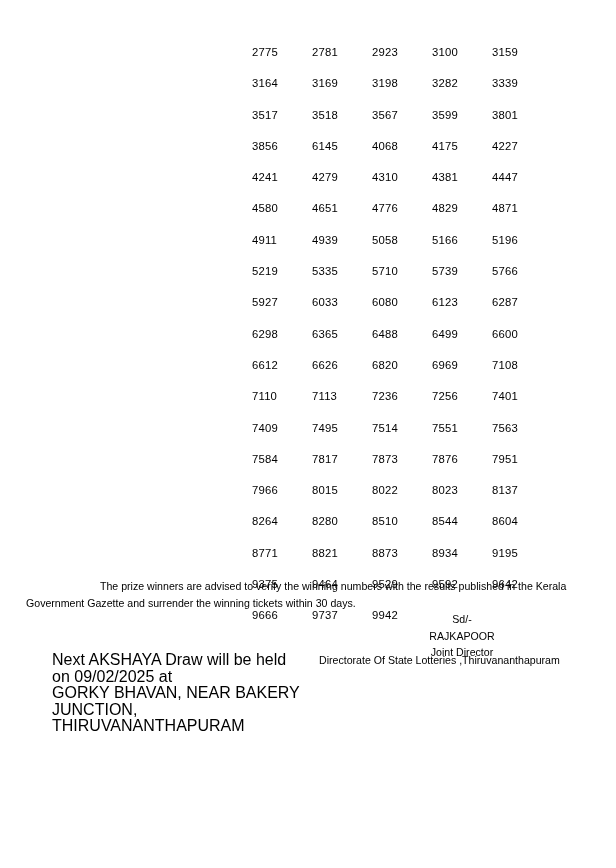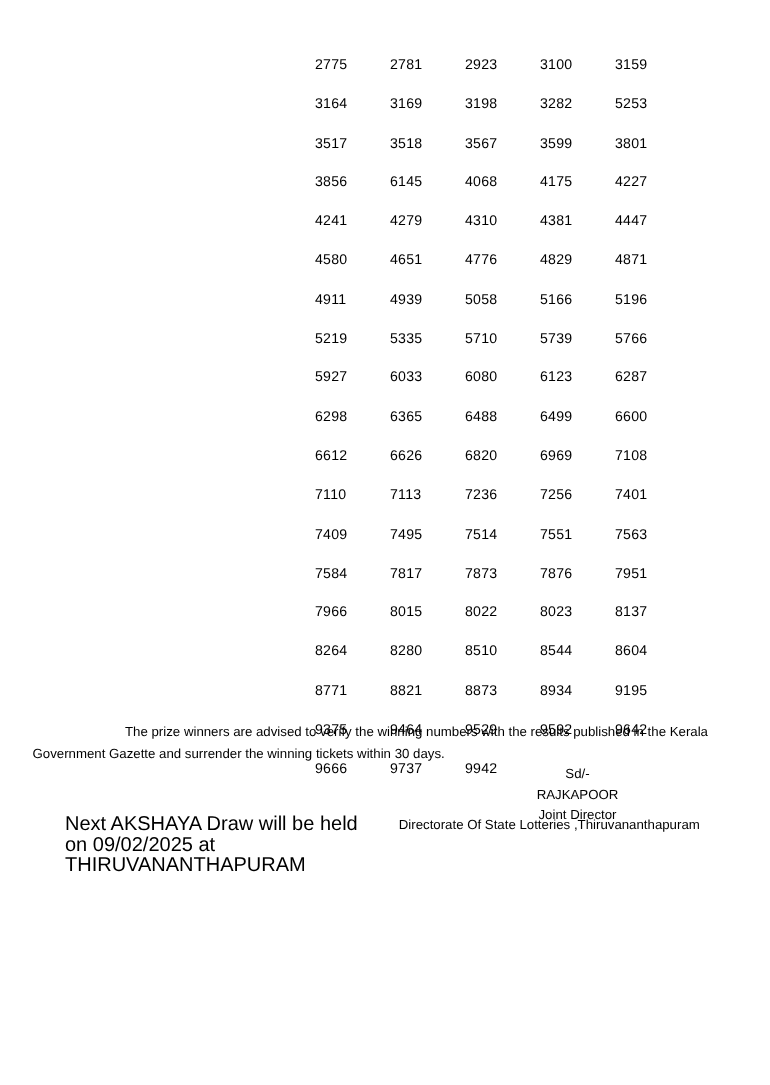--- a/index.html
+++ b/index.html
@@ -97,21 +97,21 @@
       <span class="num-cell">2781</span>
       <span class="num-cell">2923</span>
       <span class="num-cell">3100</span>
       <span class="num-cell">3159</span>
     </div>
     <div class="num-row">
       <span class="num-cell">3164</span>
       <span class="num-cell">3169</span>
       <span class="num-cell">3198</span>
       <span class="num-cell">3282</span>
-      <span class="num-cell">5253</span>
+      <span class="num-cell">3339</span>
     </div>
     <div class="num-row">
       <span class="num-cell">3517</span>
       <span class="num-cell">3518</span>
       <span class="num-cell">3567</span>
       <span class="num-cell">3599</span>
       <span class="num-cell">3801</span>
     </div>
     <div class="num-row">
       <span class="num-cell">3856</span>
@@ -233,20 +233,21 @@
   </div>
 
   <div class="sign-block">
     <div>Sd/-</div>
     <div>RAJKAPOOR</div>
     <div>Joint Director</div>
   </div>
 
   <div class="footer-left">
     <div>Next AKSHAYA Draw will be held on 09/02/2025 at</div>
+    <div>GORKY BHAVAN,  NEAR BAKERY JUNCTION,</div>
     <div>THIRUVANANTHAPURAM</div>
   </div>
 
   <div class="footer-right">
     <div>Directorate Of State Lotteries ,Thiruvananthapuram</div>
   </div>
 
 </div>
 
 </body></html>

